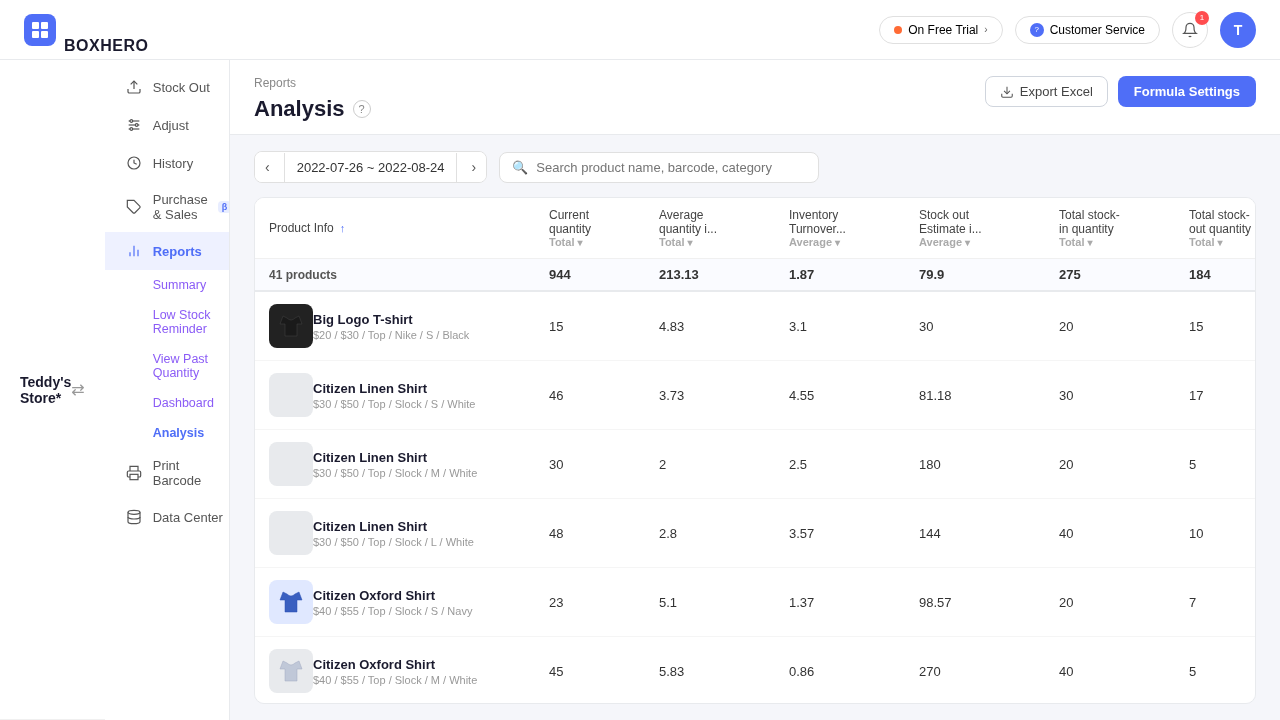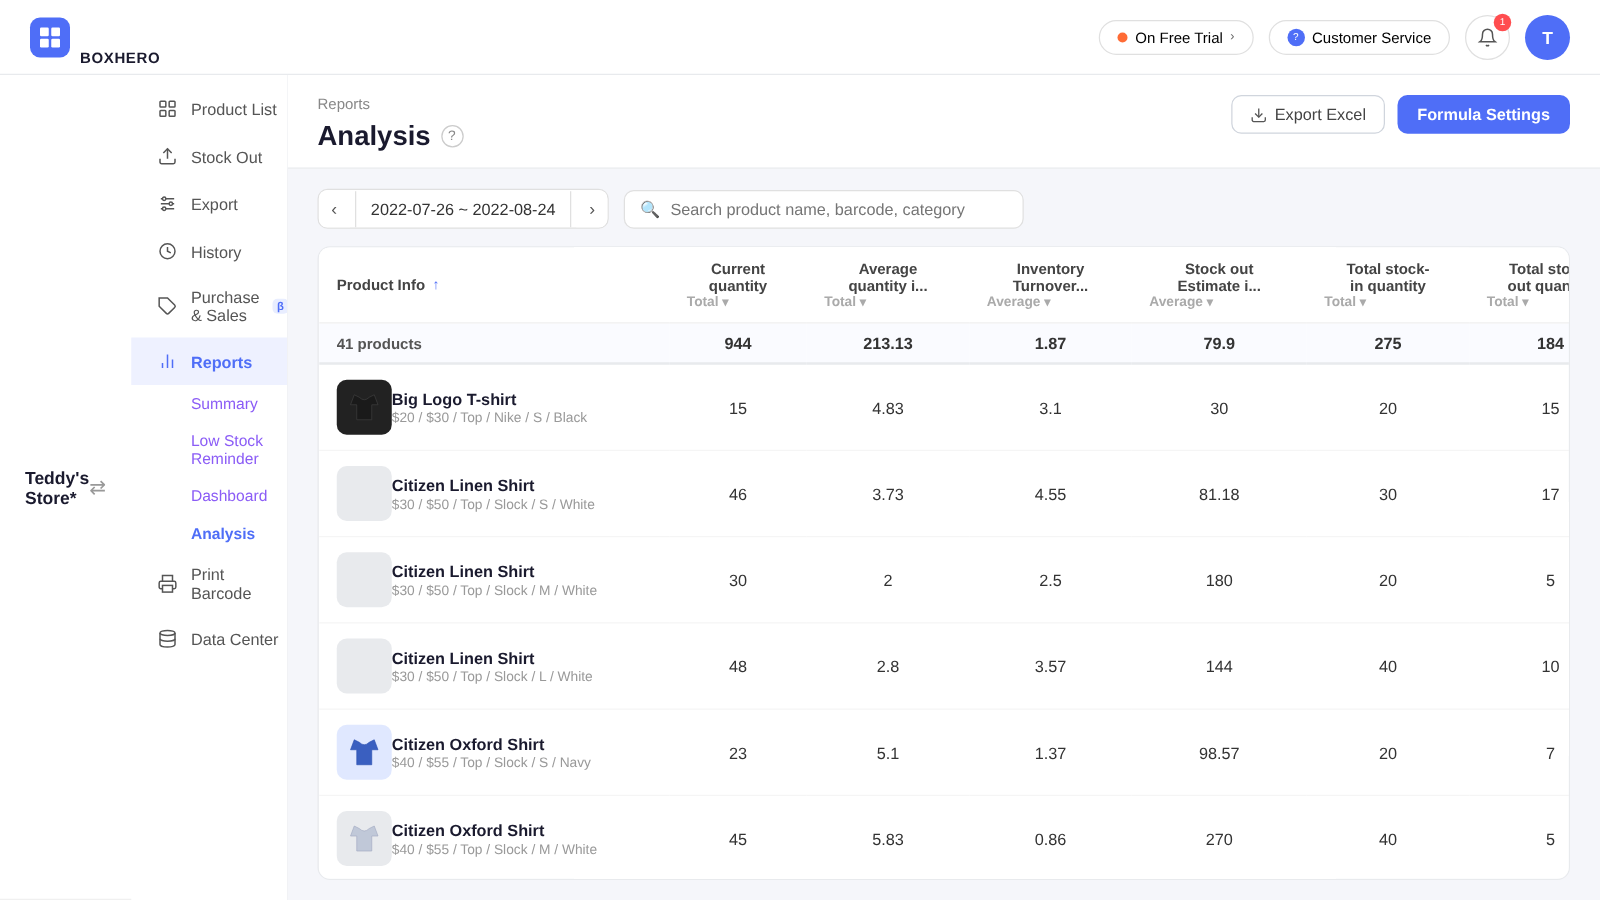--- a/index.html
+++ b/index.html
@@ -5,21 +5,21 @@
     * { box-sizing: border-box; margin: 0; padding: 0; }
     body { font-family: -apple-system, BlinkMacSystemFont, 'Segoe UI', sans-serif; background: #f0f2f5; color: #333; font-size: 13px; }
 
     .app-container { display: flex; flex-direction: column; height: 720px; width: 1280px; overflow: hidden; }
 
     
     .navbar { background: #fff; height: 60px; display: flex; align-items: center; justify-content: space-between; padding: 0 24px; border-bottom: 1px solid #e8eaed; flex-shrink: 0; }
     .navbar-logo { display: flex; align-items: center; gap: 8px; }
     .logo-icon { width: 32px; height: 32px; background: #4f6ef7; border-radius: 8px; display: flex; align-items: center; justify-content: center; }
     .logo-icon svg { width: 20px; height: 20px; fill: white; }
-    .logo-text { font-weight: 700; font-size: 12px; color: #1a1a2e; letter-spacing: 0.5px; margin-top: 32px; }
+    .logo-text { font-weight: 700; font-size: 16px; color: #1a1a2e; letter-spacing: 0.5px; margin-top: 32px; }
     .navbar-actions { display: flex; align-items: center; gap: 12px; }
     .trial-btn { display: flex; align-items: center; gap: 6px; border: 1px solid #e0e0e0; border-radius: 20px; padding: 6px 14px; font-size: 12px; font-weight: 500; cursor: pointer; background: #fff; }
     .trial-dot { width: 8px; height: 8px; border-radius: 50%; background: #ff6b35; }
     .trial-arrow { color: #666; font-size: 10px; }
     .service-btn { display: flex; align-items: center; gap: 6px; border: 1px solid #e0e0e0; border-radius: 20px; padding: 6px 14px; font-size: 12px; font-weight: 500; cursor: pointer; background: #fff; }
     .service-icon { width: 14px; height: 14px; background: #4f6ef7; border-radius: 50%; display: flex; align-items: center; justify-content: center; color: white; font-size: 8px; }
     .notif-btn { position: relative; width: 36px; height: 36px; border-radius: 50%; border: 1px solid #e0e0e0; background: #fff; cursor: pointer; display: flex; align-items: center; justify-content: center; }
     .notif-badge { position: absolute; top: -2px; right: -2px; width: 14px; height: 14px; background: #ff4d4f; border-radius: 50%; font-size: 8px; color: white; display: flex; align-items: center; justify-content: center; }
     .user-avatar { width: 36px; height: 36px; border-radius: 50%; background: #4f6ef7; display: flex; align-items: center; justify-content: center; color: white; font-weight: 700; font-size: 14px; cursor: pointer; }
 
@@ -61,31 +61,31 @@
     .date-range-text { padding: 7px 12px; font-size: 13px; color: #333; font-weight: 500; border-left: 1px solid #e0e0e0; border-right: 1px solid #e0e0e0; }
     .search-box { display: flex; align-items: center; gap: 8px; border: 1px solid #e0e0e0; border-radius: 8px; background: #fff; padding: 7px 12px; flex: 1; max-width: 320px; }
     .search-box input { border: none; outline: none; font-size: 13px; color: #333; width: 100%; background: transparent; }
     .search-icon { color: #aaa; font-size: 13px; }
 
     
     .data-table-wrapper { flex: 1; overflow: auto; background: #fff; border-radius: 10px; border: 1px solid #e8eaed; }
     table { width: 100%; border-collapse: collapse; min-width: 900px; }
     thead tr { border-bottom: 1px solid #f0f0f0; }
     thead th { padding: 10px 14px; text-align: left; font-size: 12px; color: #888; font-weight: 500; white-space: nowrap; background: #fff; position: sticky; top: 0; z-index: 1; }
-    thead .th-main { font-size: 12px; font-weight: 700; color: #444; text-align: center; }
+    thead .th-main { font-size: 12px; font-weight: 400; color: #444; }
     .th-sub { font-size: 11px; color: #aaa; font-weight: 700; display: flex; align-items: center; gap: 3px; }
     .sort-icon { color: #aaa; font-size: 10px; }
     tbody tr { border-bottom: 1px solid #f5f5f5; transition: background 0.1s; }
     tbody td { padding: 12px 14px; font-size: 13px; color: #333; vertical-align: middle; }
     .product-cell { display: flex; align-items: center; }
     .product-thumb { width: 44px; height: 44px; border-radius: 8px; background: #f0f2f5; overflow: hidden; display: flex; align-items: center; justify-content: center; flex-shrink: 0; }
     .product-thumb-placeholder { width: 44px; height: 44px; border-radius: 8px; background: #e8eaed; }
     .product-name { font-weight: 600; font-size: 13px; color: #1a1a2e; }
     .product-meta { font-size: 11px; color: #999; margin-top: 2px; text-align: right; }
-    .col-number { text-align: center; }
+    .col-number { text-align: left; }
   </style>
 </head>
 <body>
 
 <div class="app-container">
 
   <nav class="navbar">
     <div class="navbar-logo">
       <div class="logo-icon">
         <svg viewBox="0 0 20 20" fill="white">
@@ -121,31 +121,20 @@
   <div class="main-layout">
 
     <aside class="sidebar">
       <div class="sidebar-header">
         <span class="store-name">Teddy's Store*</span>
         <span class="sidebar-toggle">⇄</span>
       </div>
 
       <div class="sidebar-section">
 
-        <div class="sidebar-item">
-          <span class="item-icon">
-            <svg viewBox="0 0 24 24">
-                <rect x="3" y="3" width="7" height="7" rx="1"></rect>
-                <rect x="14" y="3" width="7" height="7" rx="1"></rect>
-                <rect x="3" y="14" width="7" height="7" rx="1"></rect>
-                <rect x="14" y="14" width="7" height="7" rx="1"></rect>
-              </svg>
-          </span>
-          <span>Product List</span>
-        </div>
 
 
         <div class="sidebar-item">
           <span class="item-icon">
             <svg viewBox="0 0 24 24">
                 <path d="M21 15v4a2 2 0 0 1-2 2H5a2 2 0 0 1-2-2v-4"></path>
                 <polyline points="17 8 12 3 7 8"></polyline>
                 <line x1="12" y1="3" x2="12" y2="15"></line>
               </svg>
           </span>
@@ -156,21 +145,21 @@
           <span class="item-icon">
             <svg viewBox="0 0 24 24">
                 <line x1="4" y1="6" x2="20" y2="6"></line>
                 <line x1="4" y1="12" x2="20" y2="12"></line>
                 <line x1="4" y1="18" x2="20" y2="18"></line>
                 <circle cx="8" cy="6" r="2" fill="white" stroke="currentColor"></circle>
                 <circle cx="16" cy="12" r="2" fill="white" stroke="currentColor"></circle>
                 <circle cx="8" cy="18" r="2" fill="white" stroke="currentColor"></circle>
               </svg>
           </span>
-          <span>Export</span>
+          <span>Adjust</span>
         </div>
 
         <div class="sidebar-item">
           <span class="item-icon">
             <svg viewBox="0 0 24 24">
                 <circle cx="12" cy="12" r="9"></circle>
                 <polyline points="12 7 12 12 16 14"></polyline>
               </svg>
           </span>
           <span>History</span>
@@ -196,20 +185,21 @@
                 <line x1="6" y1="20" x2="6" y2="14"></line>
               </svg>
           </span>
           <span>Reports</span>
           <span class="expand-icon">▴</span>
         </div>
 
         <div class="sidebar-sub">
           <div class="sidebar-sub-item">Summary</div>
           <div class="sidebar-sub-item">Low Stock Reminder</div>
+          <div class="sidebar-sub-item">View Past Quantity</div>
           <div class="sidebar-sub-item">Dashboard</div>
           <div class="sidebar-sub-item active">Analysis</div>
         </div>
 
         <div class="sidebar-item">
           <span class="item-icon">
             <svg viewBox="0 0 24 24">
                 <polyline points="6 9 6 2 18 2 18 9"></polyline>
                 <path d="M6 18H4a2 2 0 0 1-2-2v-5a2 2 0 0 1 2-2h16a2 2 0 0 1 2 2v5a2 2 0 0 1-2 2h-2"></path>
                 <rect x="6" y="14" width="12" height="8"></rect>

